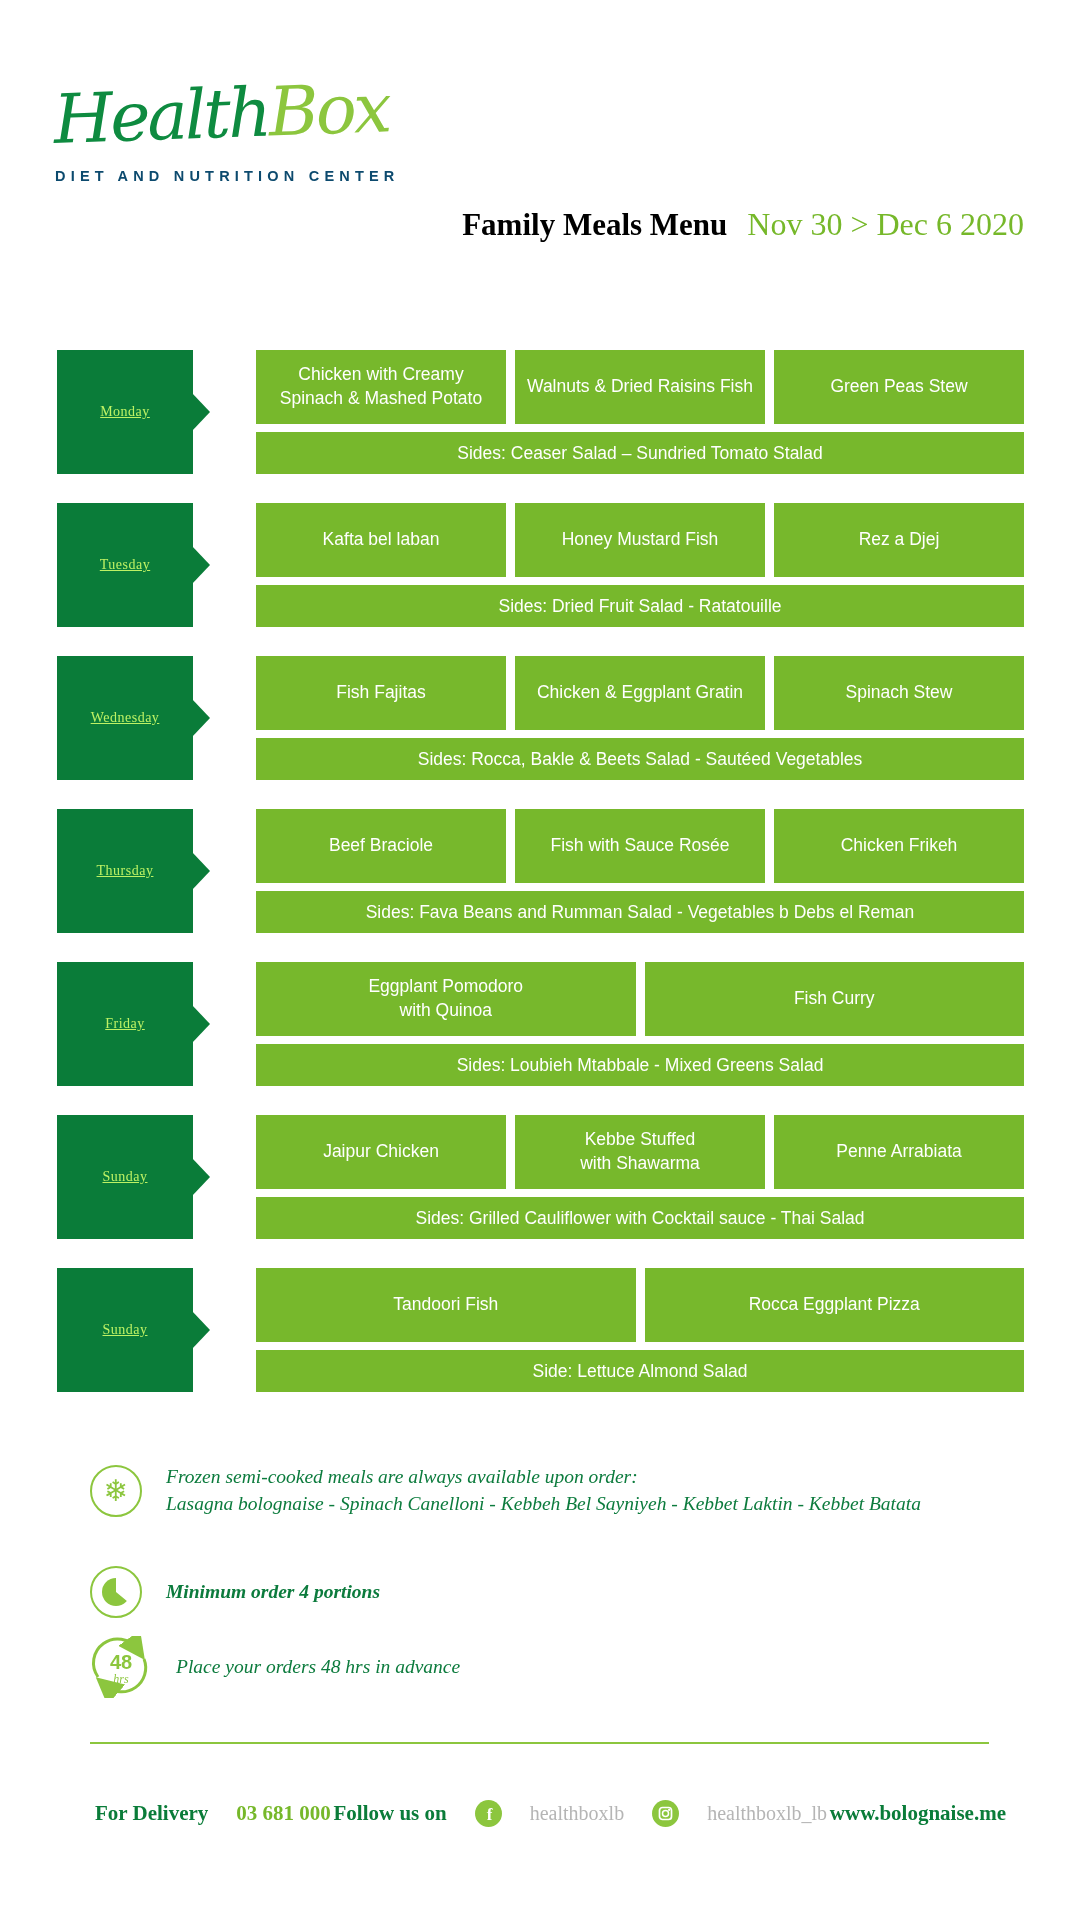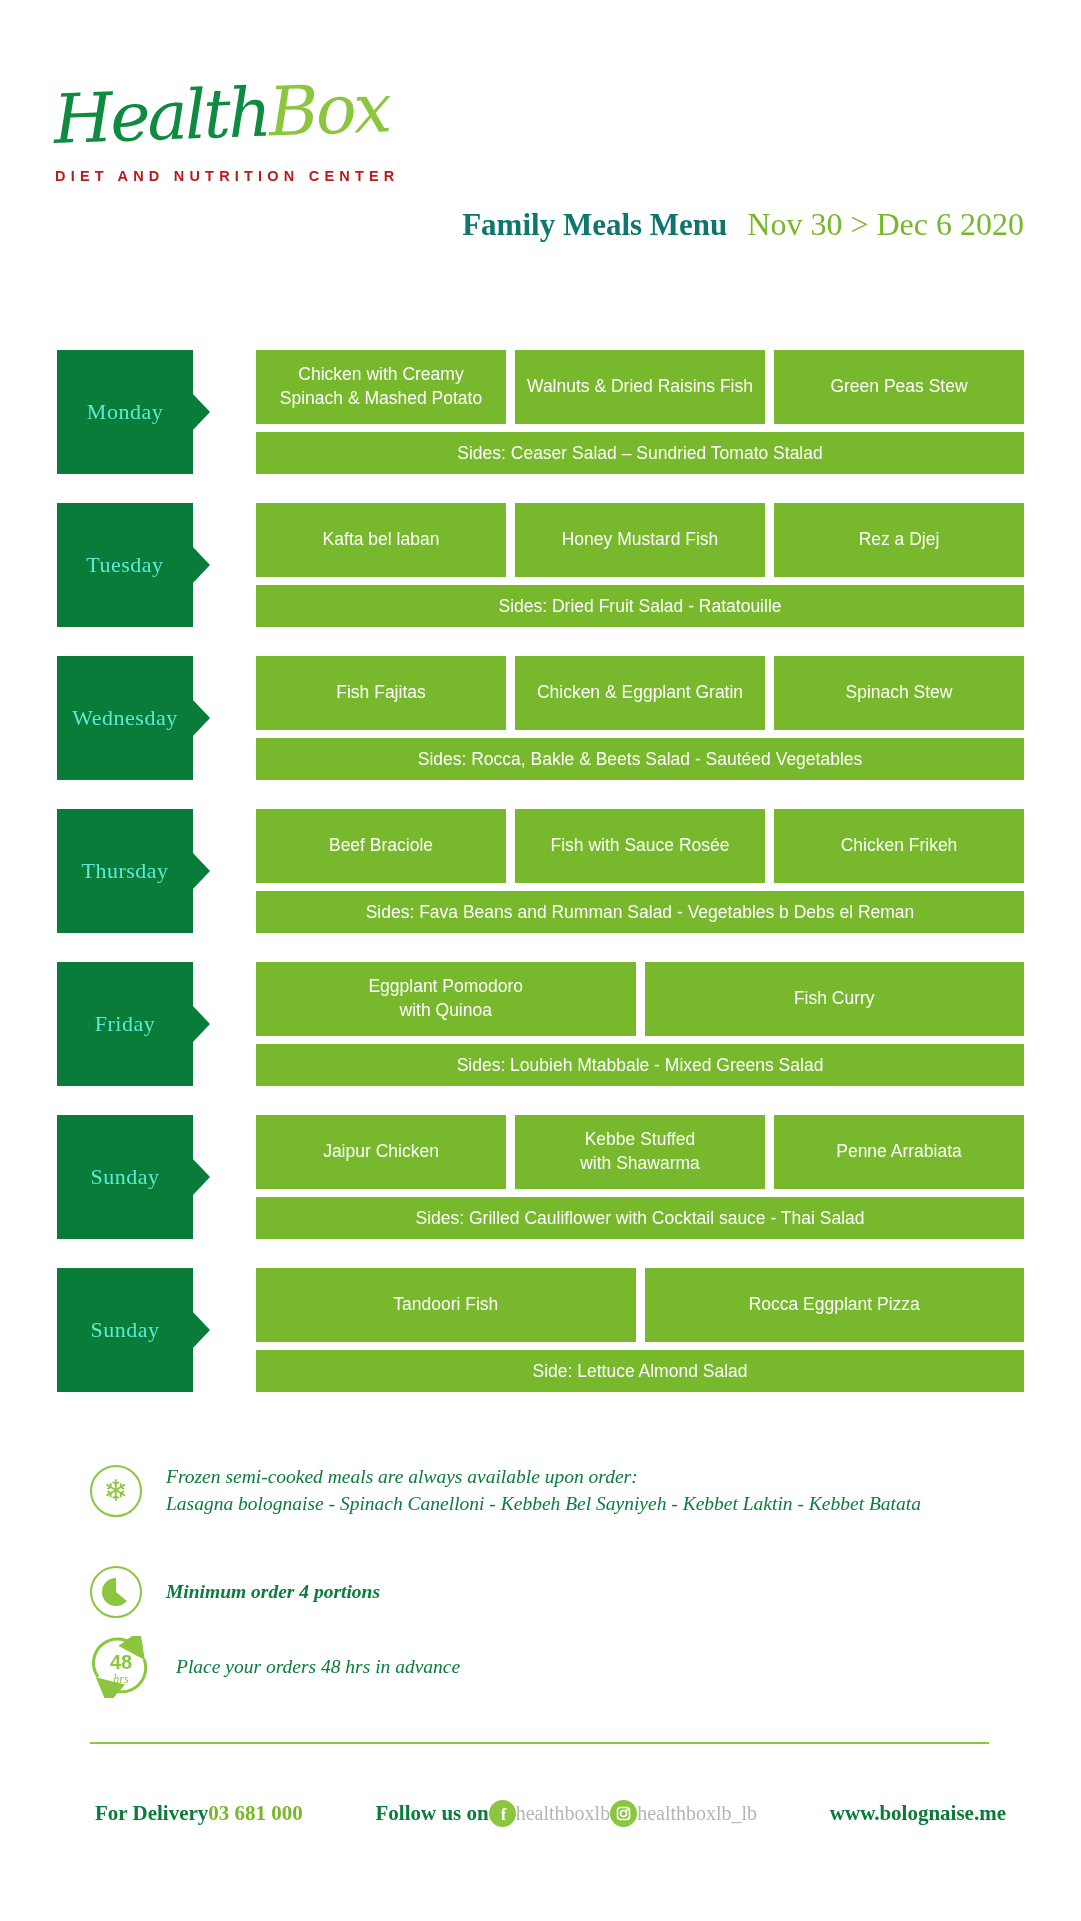--- a/index.html
+++ b/index.html
@@ -5,34 +5,34 @@
   html,body{margin:0;padding:0;background:#fff;}
   .page{position:relative;width:1081px;height:1921px;background:#ffffff;overflow:hidden;
         font-family:"Liberation Sans",sans-serif;}
 
   
   .logo{position:absolute;left:55px;top:86px;}
   .logo-script{font-family:"DejaVu Serif",serif;font-style:italic;font-size:68px;
                line-height:1;letter-spacing:-3px;transform:rotate(-2deg);transform-origin:left bottom;}
   .logo-part1{color:#0e8b40;}
   .logo-part2{color:#8cc63e;}
-  .logo-subtitle{margin-top:14px;color:#b91c1c;font-size:14.5px;font-weight:bold;
+  .logo-subtitle{margin-top:14px;color:#0c4a6e;font-size:14.5px;font-weight:bold;
                  letter-spacing:5.2px;white-space:nowrap;}
 
   .title-block{position:absolute;right:57px;top:206px;display:flex;align-items:baseline;gap:20px;
                font-family:"Liberation Serif",serif;white-space:nowrap;}
-  .menu-title{color:#0f766e;font-size:31px;font-weight:bold;}
+  .menu-title{color:#000000;font-size:31px;font-weight:bold;}
   .menu-date{color:#76b82a;font-size:32px;}
 
   
   .menu-rows{position:absolute;left:57px;top:350px;width:967px;}
   .day-row{display:flex;height:124px;margin-bottom:29px;}
-  .day-box{position:relative;width:136px;background:#0a7c39;color:#5eead4;
+  .day-box{position:relative;width:136px;background:#0a7c39;color:#bef264;
            display:flex;align-items:center;justify-content:center;
-           font-family:"Liberation Serif",serif;font-size:22px;letter-spacing:0.5px;}
+           font-family:"Liberation Serif",serif;font-size:14px;letter-spacing:0.5px;text-decoration:underline;}
   .day-arrow{position:absolute;right:-17px;top:50%;transform:translateY(-50%);
              width:0;height:0;border-top:19px solid transparent;border-bottom:19px solid transparent;
              border-left:18px solid #0a7c39;}
   .day-content{flex:1;margin-left:27px;display:flex;flex-direction:column;padding-left:36px;}
   .meals{display:flex;gap:9px;height:74px;}
   .meal-box{flex:1;background:#77b82c;color:#fff;display:flex;align-items:center;justify-content:center;
             text-align:center;font-size:17.5px;line-height:1.35;white-space:pre-line;}
   .sides-bar{margin-top:8px;height:42px;background:#77b82c;color:#fff;
              display:flex;align-items:center;justify-content:center;font-size:17.5px;}
 
@@ -46,21 +46,21 @@
              font-size:19.5px;line-height:1.38;}
   .note-frozen{top:1464px;}
   .note-min{top:1566px;font-weight:bold;}
   .note-adv{top:1636px;}
   .badge-48{width:62px;height:62px;border:none;border-radius:0;}
 
   
   .divider{position:absolute;left:90px;right:92px;top:1742px;height:2px;background:#8cc63e;}
   .footer{position:absolute;left:95px;right:75px;top:1800px;display:flex;align-items:center;
           justify-content:space-between;font-family:"Liberation Serif",serif;}
-  .footer-group{display:flex;align-items:center;gap:0;white-space:nowrap;}
+  .footer-group{display:flex;align-items:center;gap:28px;white-space:nowrap;}
   .f-dark{color:#0a7c39;font-size:21px;font-weight:bold;}
   .f-light{color:#76b82a;font-size:21px;font-weight:bold;}
   .f-handle{color:#b5b5b5;font-size:20px;}
   .social-icon{display:inline-flex;width:27px;height:27px;}
 </style>
 </head>
 <body>
 
 <div class="page">
 

